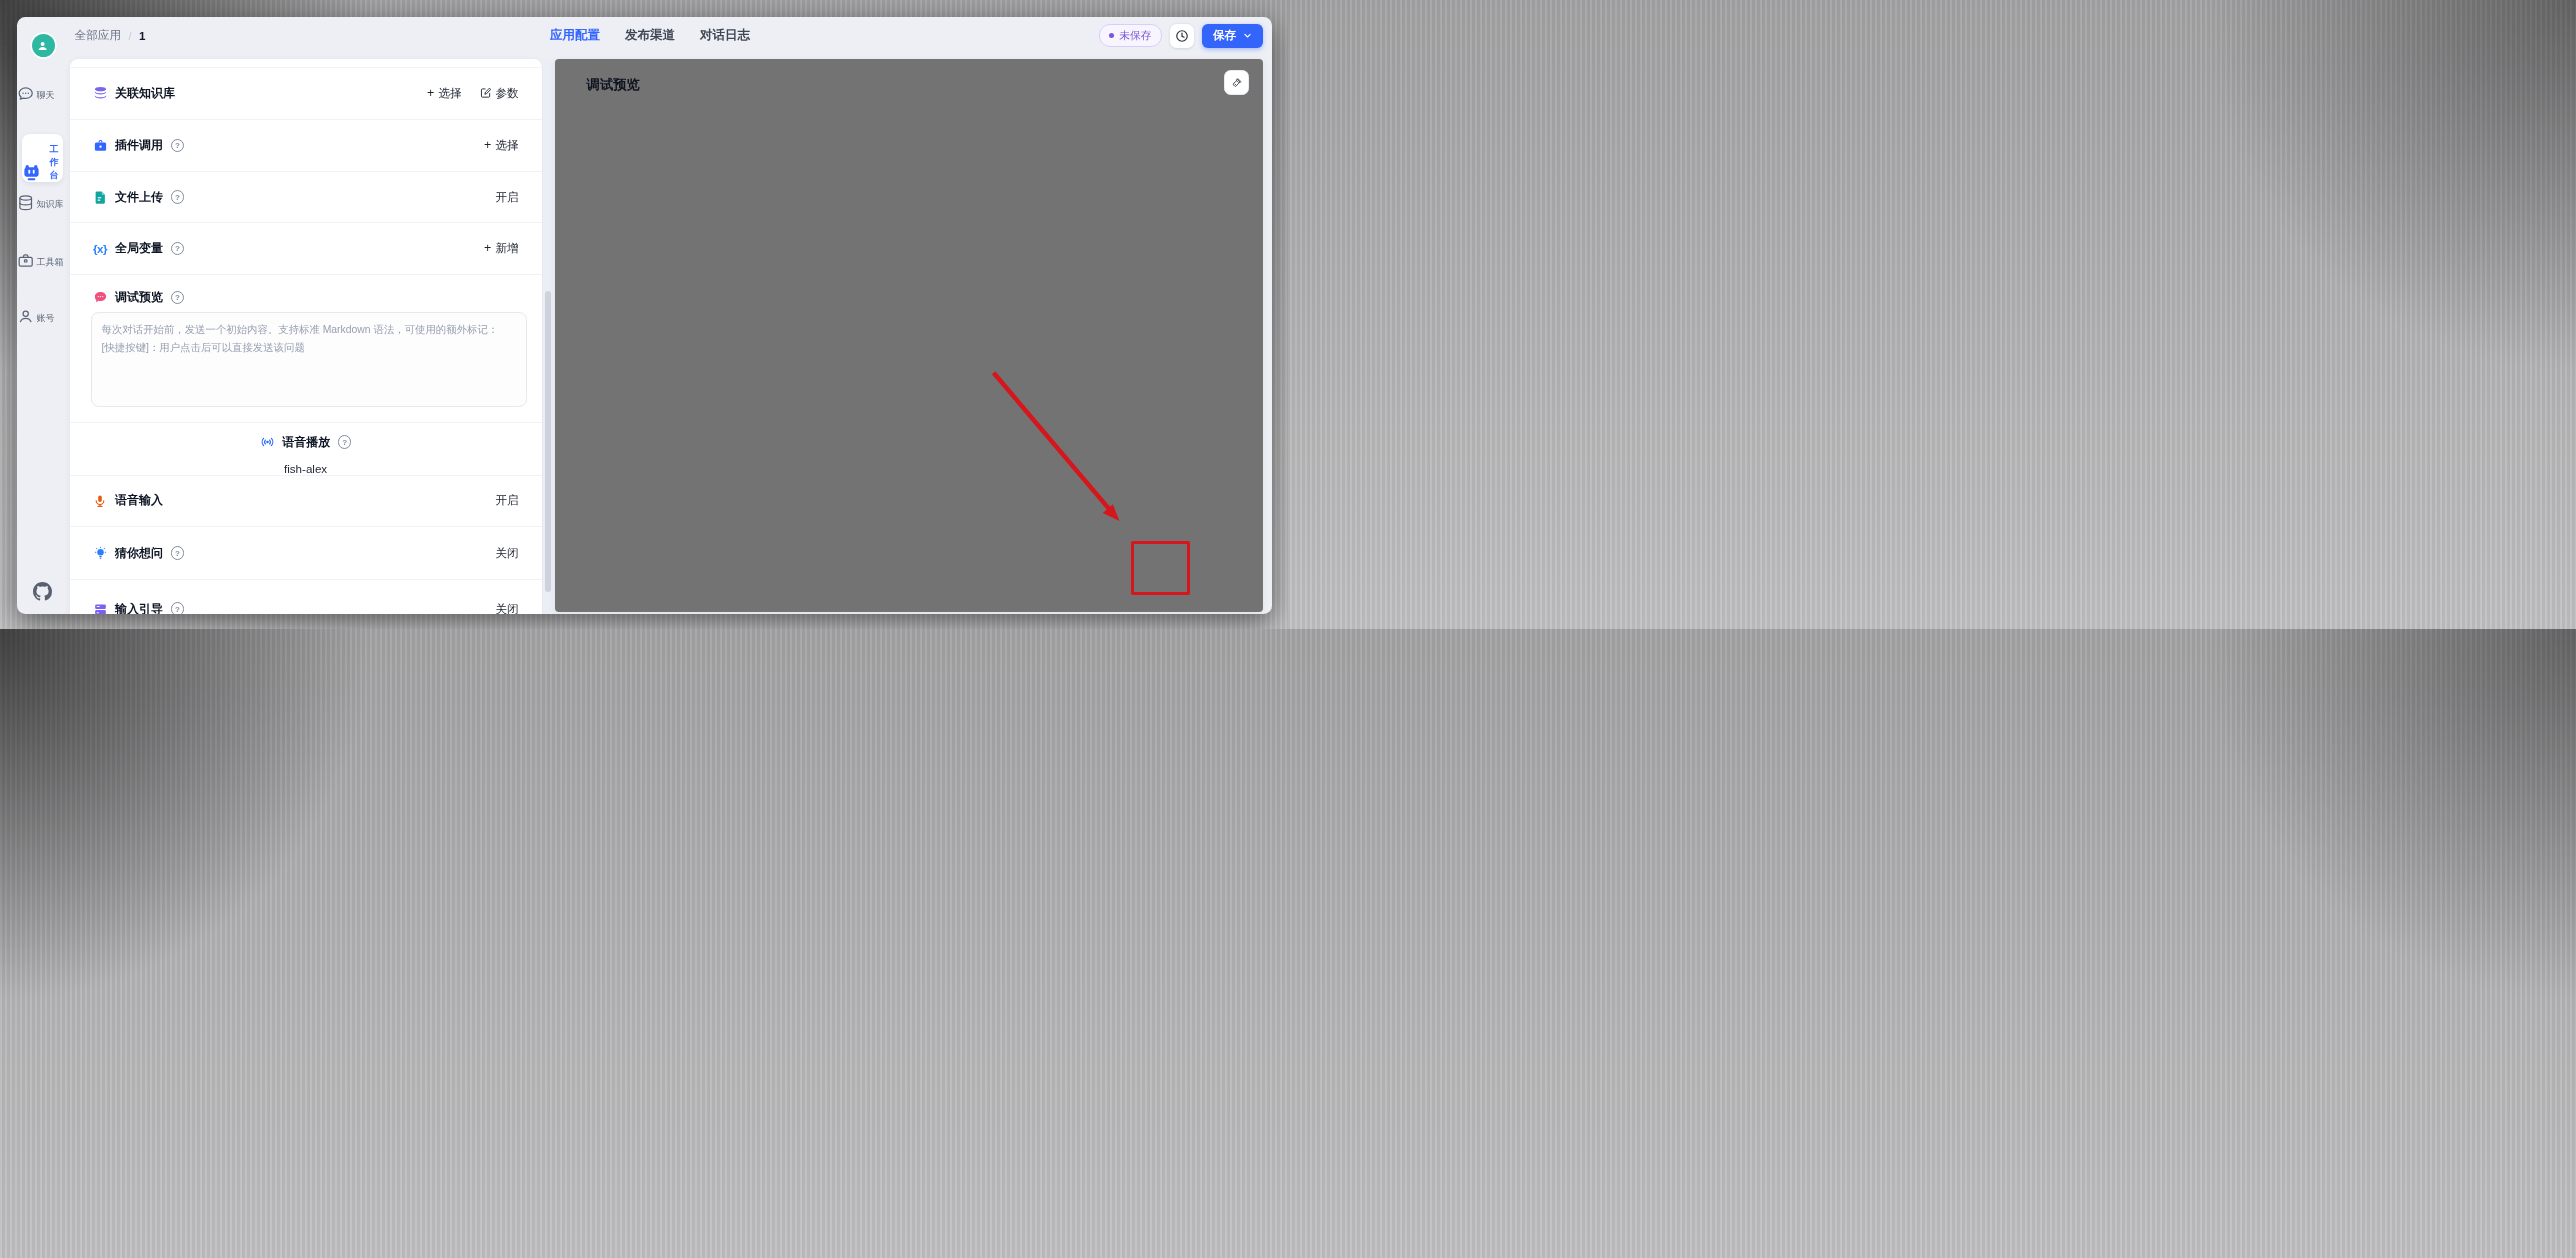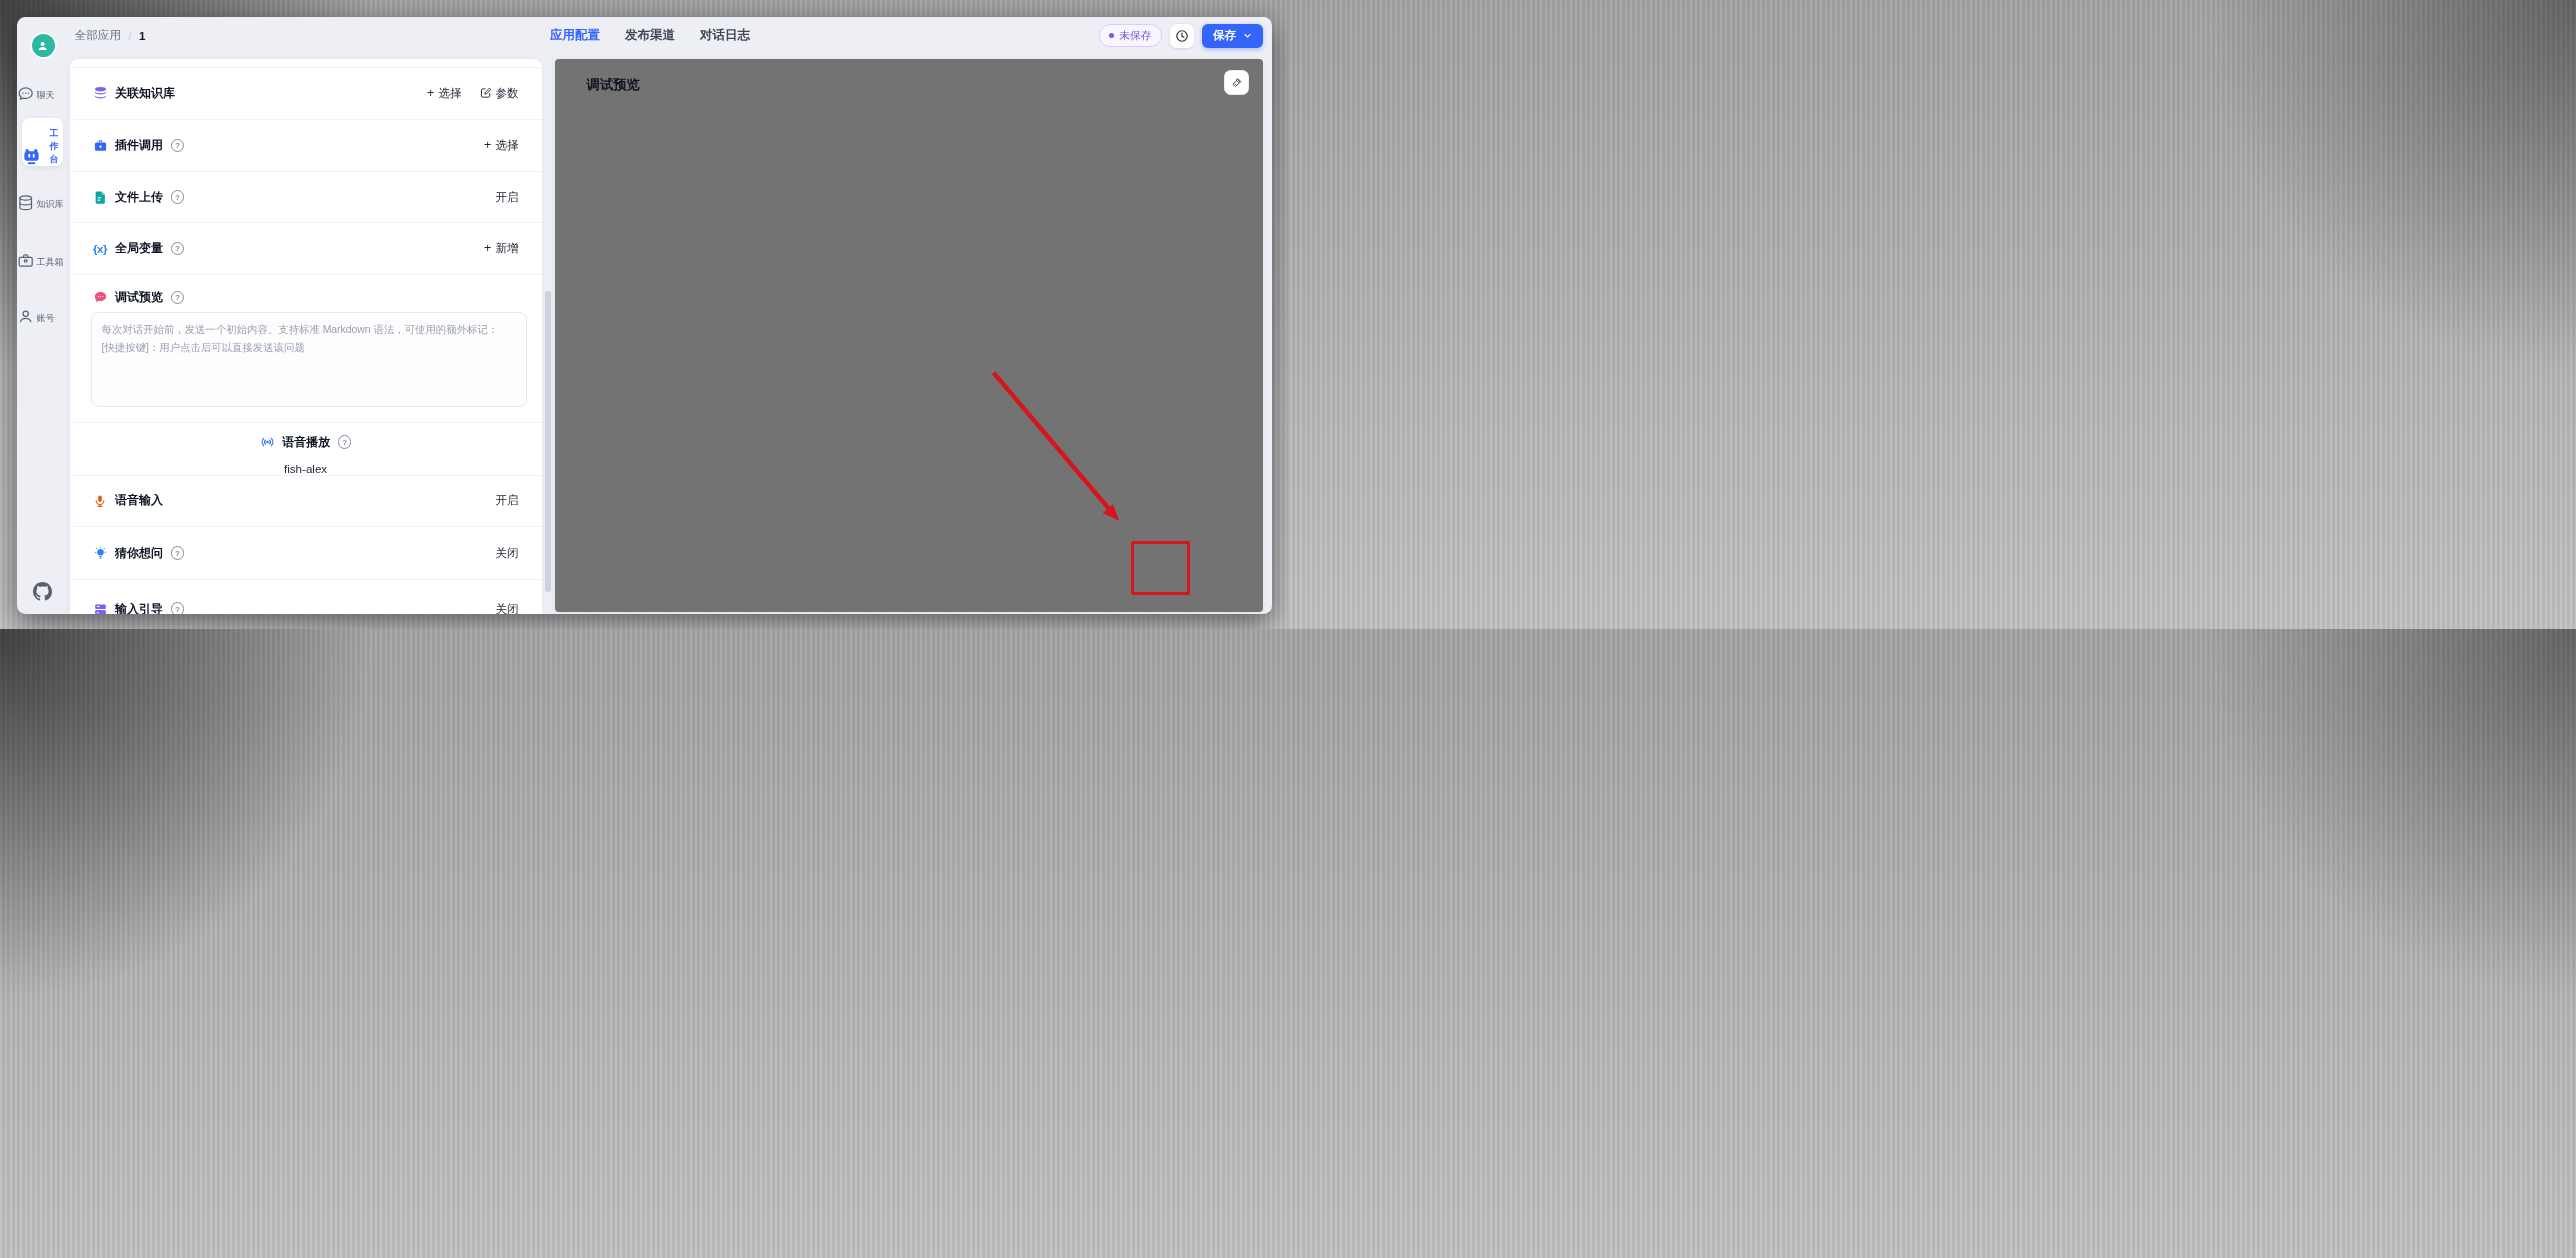--- a/index.html
+++ b/index.html
@@ -143,21 +143,21 @@
         <svg width="17.4" height="17.4" viewBox="0 0 24 24" fill="none" stroke="#5b6475" stroke-width="1.7" stroke-linejoin="round">
             <path d="M21 11.3c0 4-4 7.2-9 7.2-1.1 0-2.2-.15-3.2-.45L4.5 19.6l1.1-3C4 15.3 3 13.4 3 11.3 3 7.3 7 4 12 4s9 3.3 9 7.3z"></path>
             <circle cx="8.3" cy="11.3" r="1" fill="#5b6475" stroke="none"></circle>
             <circle cx="12" cy="11.3" r="1" fill="#5b6475" stroke="none"></circle>
             <circle cx="15.7" cy="11.3" r="1" fill="#5b6475" stroke="none"></circle>
           </svg>
       </span>
       <span class="lbl">聊天</span>
     </div>
 
-    <div class="rail-item active-card" style="top:101px;gap:8px;">
+    <div class="rail-item active-card" style="top:117px;gap:8px;">
       <span style="display:flex;">
         <svg width="19" height="19" viewBox="0 0 24 24" fill="#3365ff">
             <rect x="4.5" y="2.5" width="4.2" height="5" rx="2.1"></rect>
             <rect x="15.3" y="2.5" width="4.2" height="5" rx="2.1"></rect>
             <rect x="3" y="5.5" width="18" height="12" rx="4"></rect>
             <rect x="8" y="8.6" width="2.4" height="5" rx="1.2" fill="#fff"></rect>
             <rect x="13.6" y="8.6" width="2.4" height="5" rx="1.2" fill="#fff"></rect>
             <rect x="7.2" y="19.3" width="9.6" height="2.4" rx="1.2"></rect>
           </svg>
       </span>

